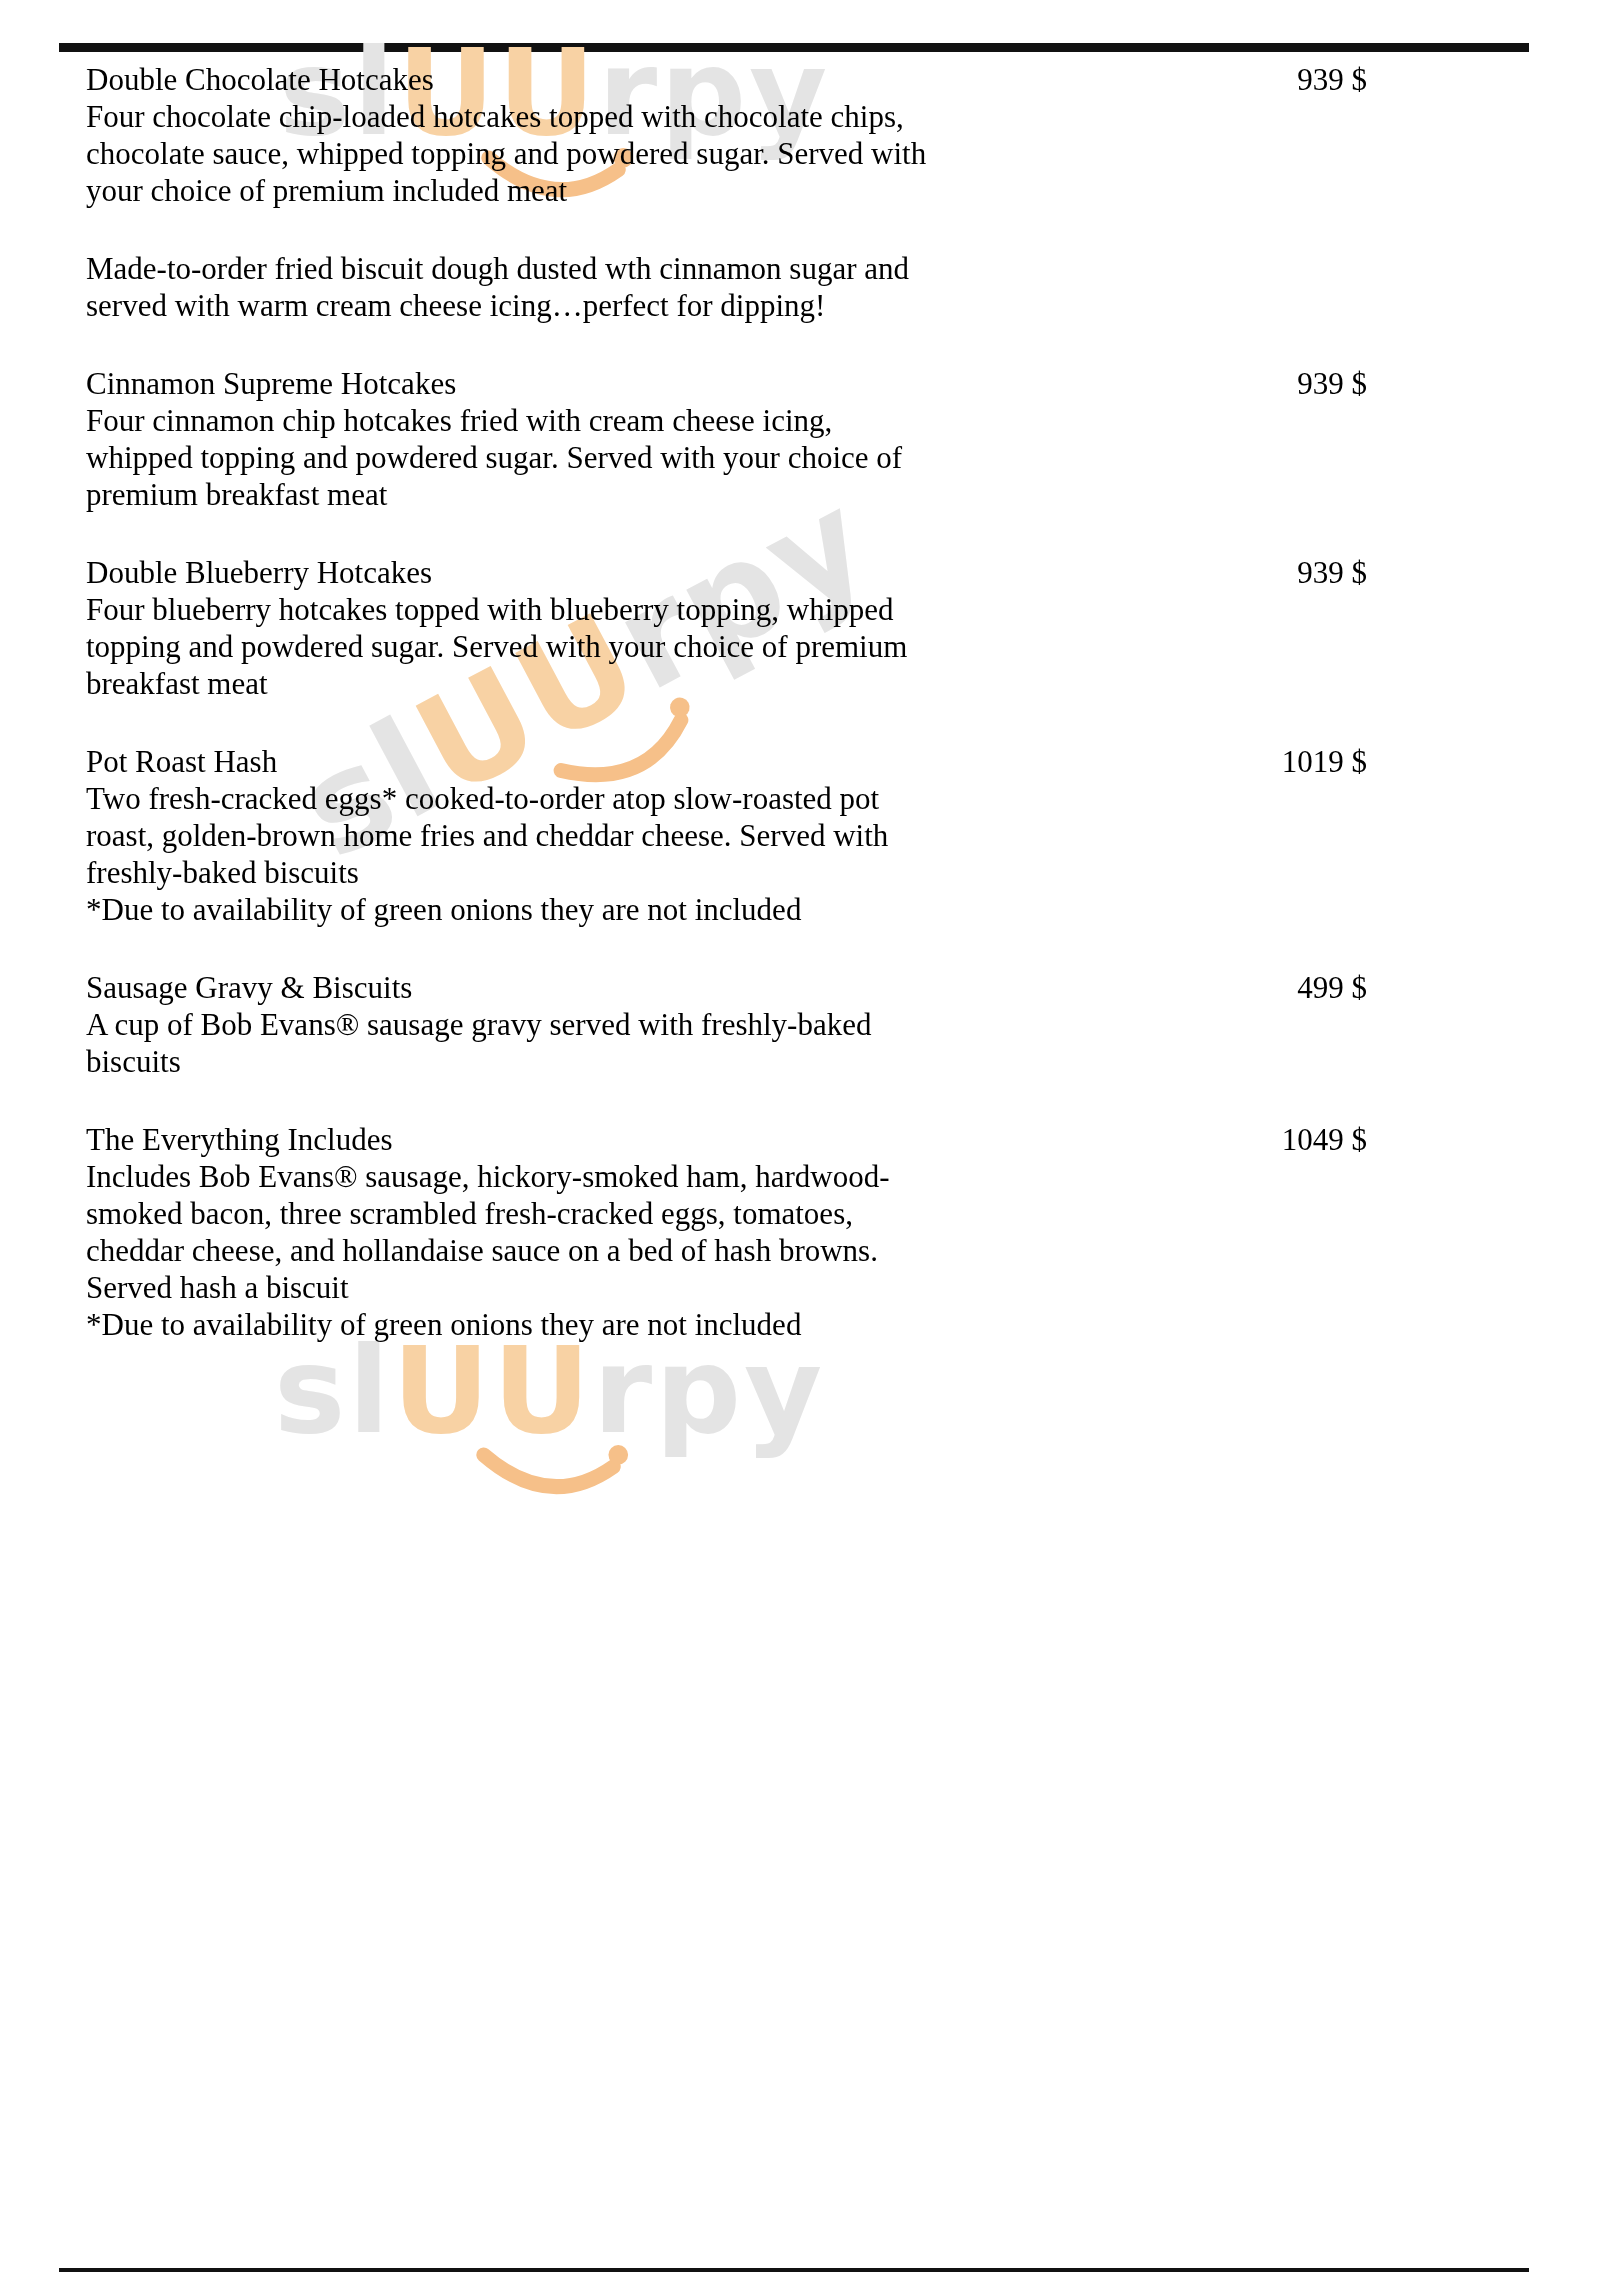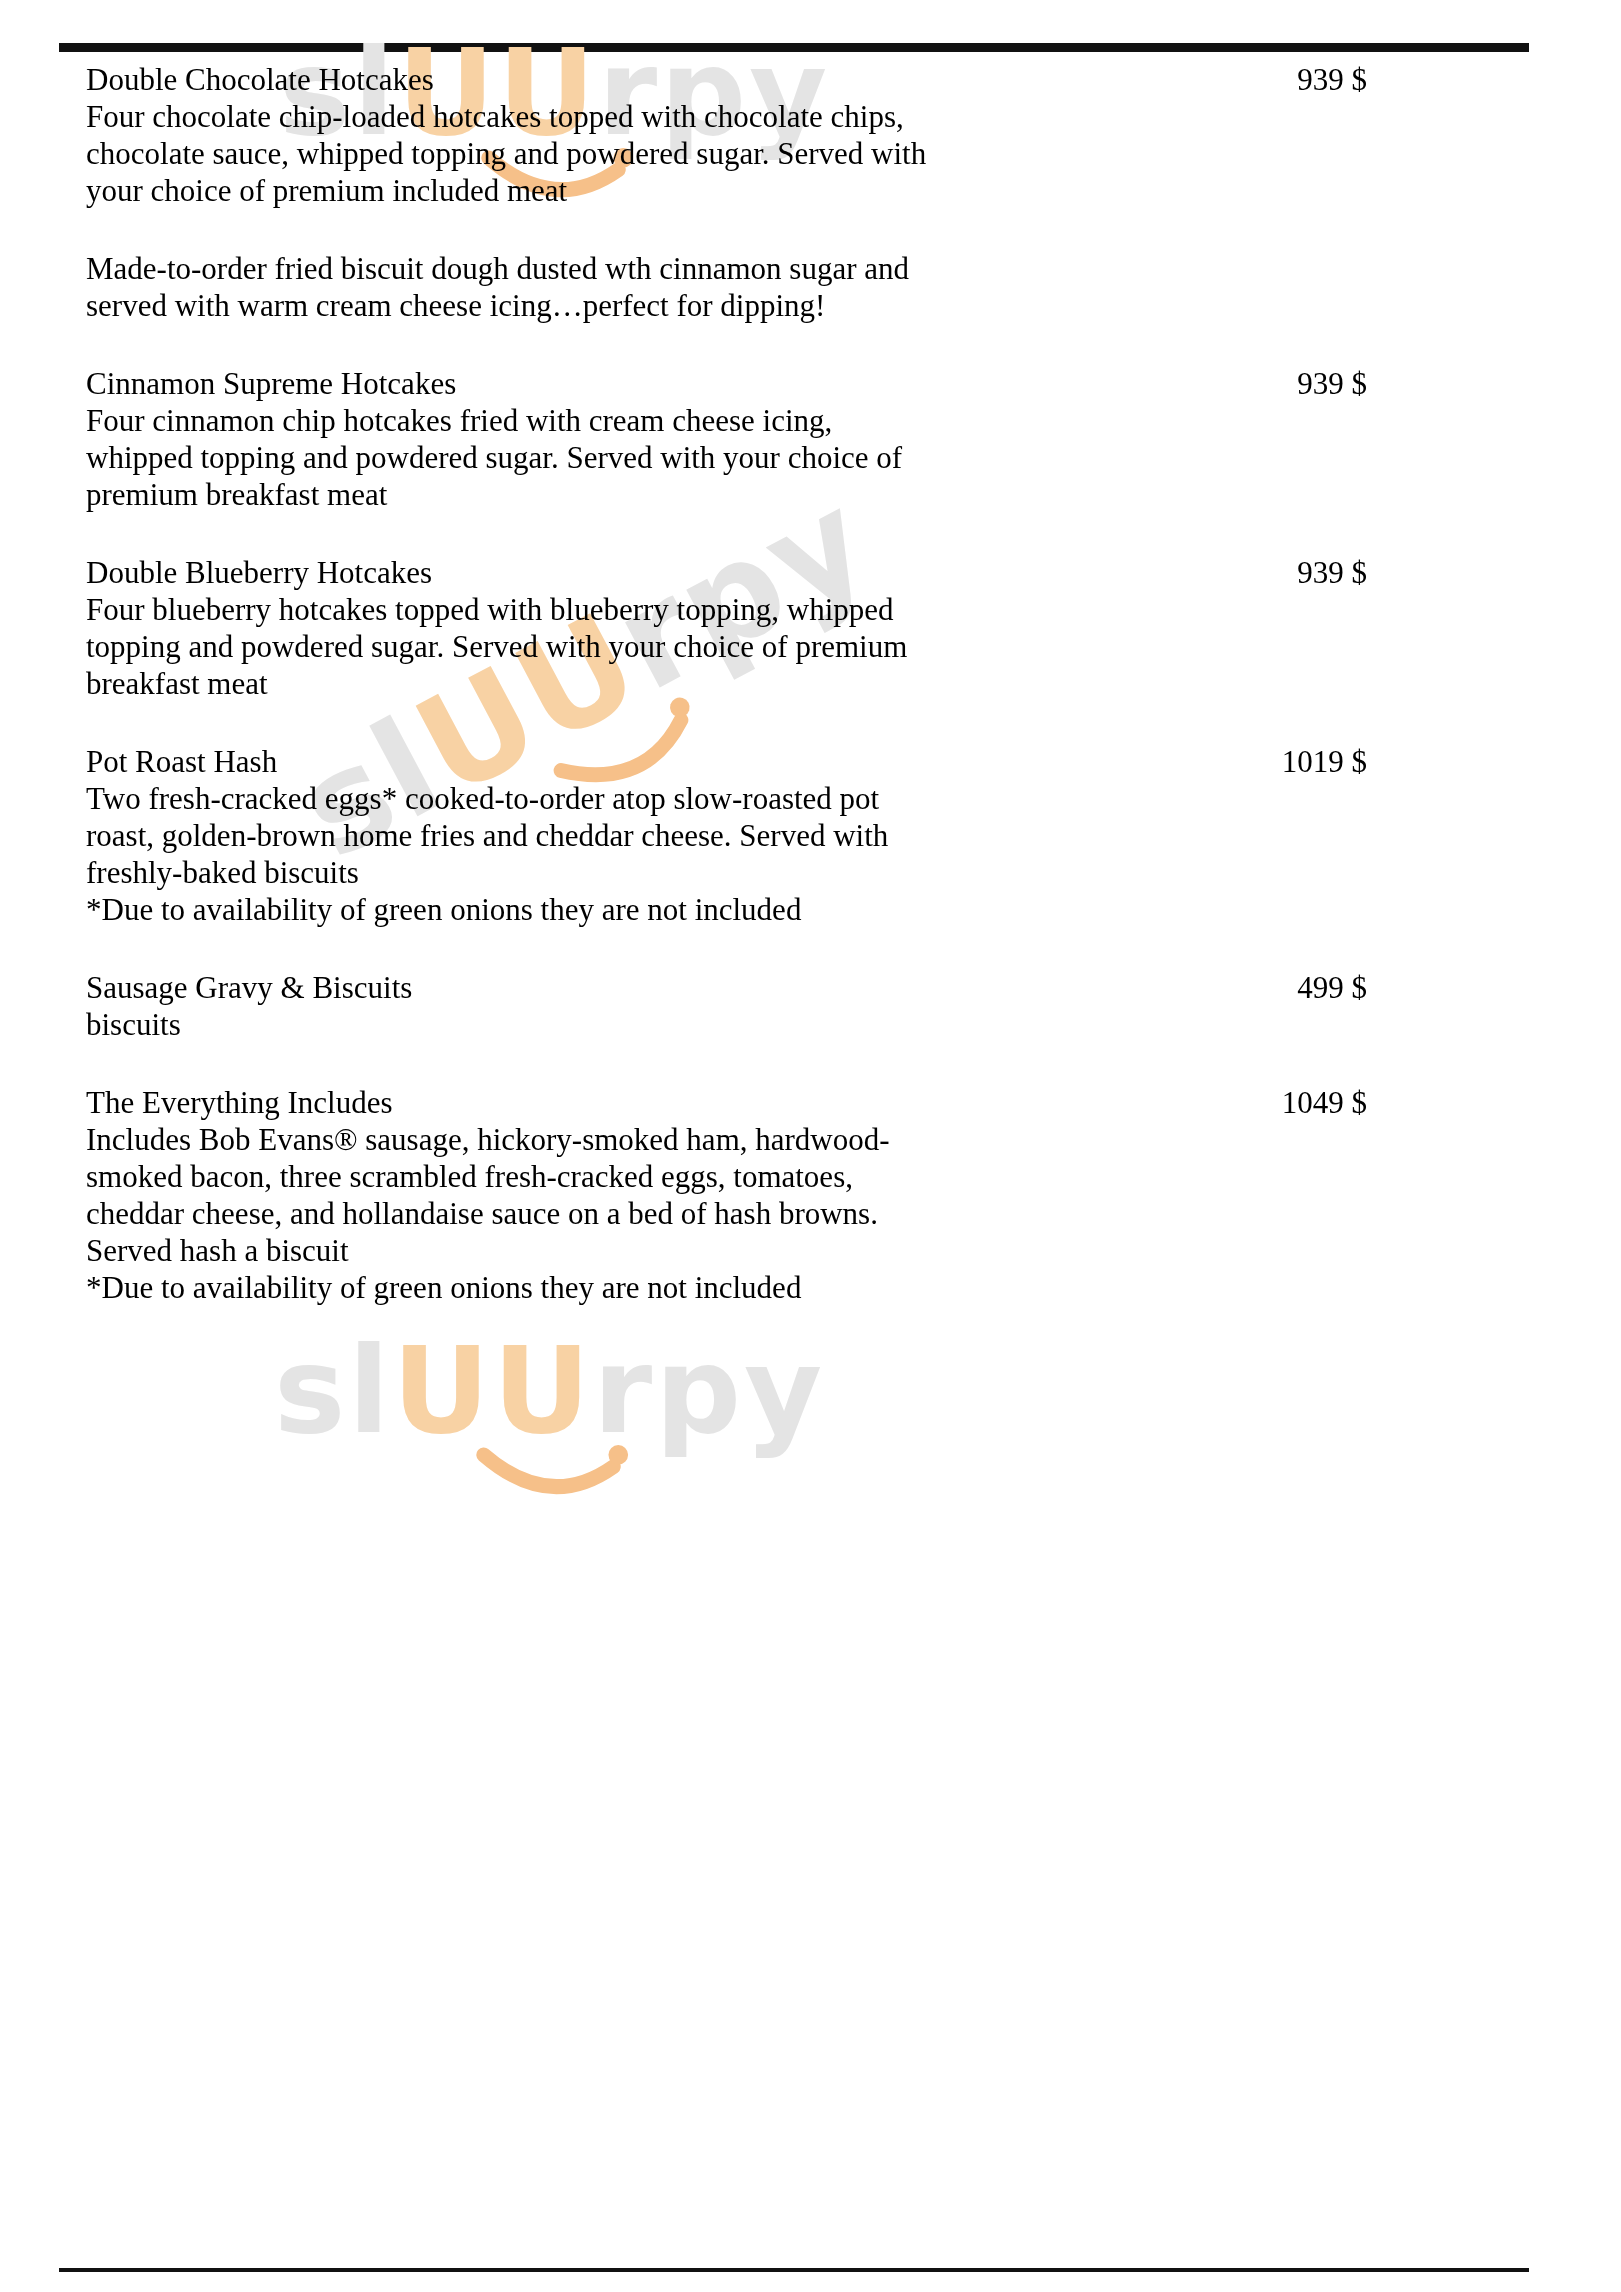--- a/index.html
+++ b/index.html
@@ -126,20 +126,21 @@
         <div class="desc-line">Two fresh-cracked eggs* cooked-to-order atop slow-roasted pot</div>
         <div class="desc-line">roast, golden-brown home fries and cheddar cheese. Served with</div>
         <div class="desc-line">freshly-baked biscuits</div>
         <div class="desc-line">*Due to availability of green onions they are not included</div>
       </div>
       <div class="item">
         <div class="item-row">
           <span class="item-name">Sausage Gravy &amp; Biscuits</span>
           <span class="item-price">499 $</span>
         </div>
+        <div class="desc-line">A cup of Bob Evans® sausage gravy served with freshly-baked</div>
         <div class="desc-line">biscuits</div>
       </div>
       <div class="item">
         <div class="item-row">
           <span class="item-name">The Everything Includes</span>
           <span class="item-price">1049 $</span>
         </div>
         <div class="desc-line">Includes Bob Evans® sausage, hickory-smoked ham, hardwood-</div>
         <div class="desc-line">smoked bacon, three scrambled fresh-cracked eggs, tomatoes,</div>
         <div class="desc-line">cheddar cheese, and hollandaise sauce on a bed of hash browns.</div>

